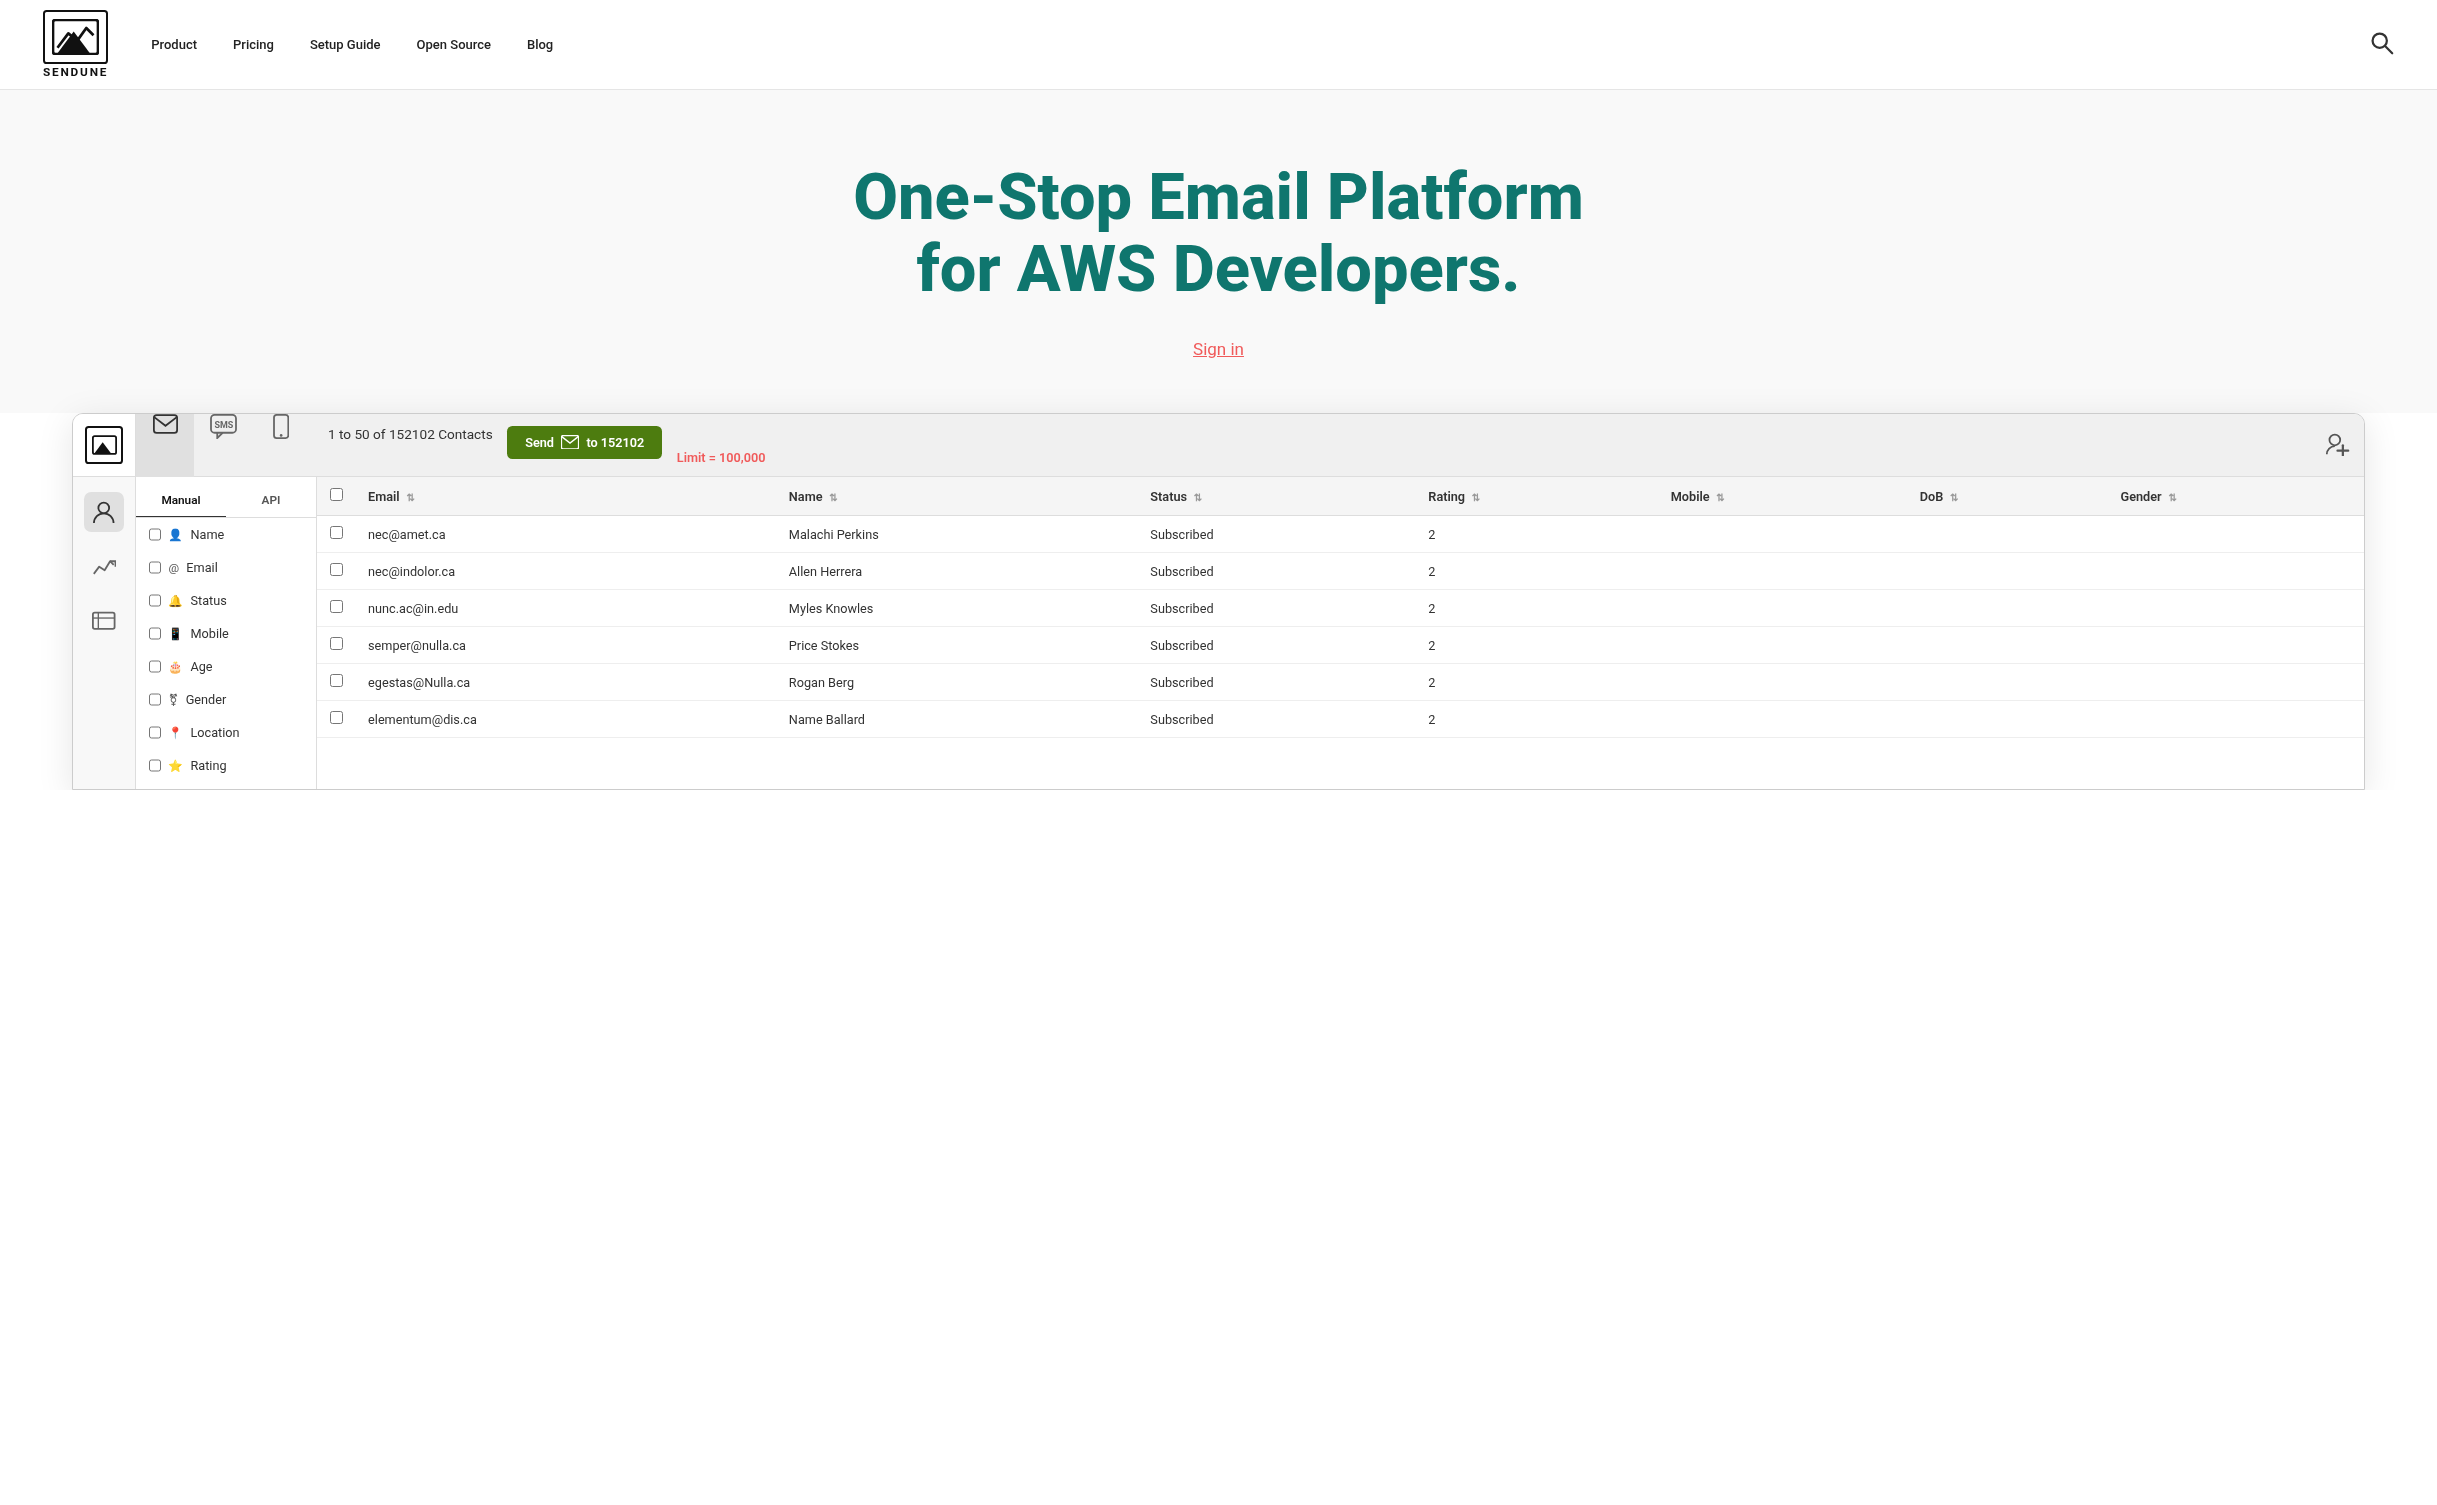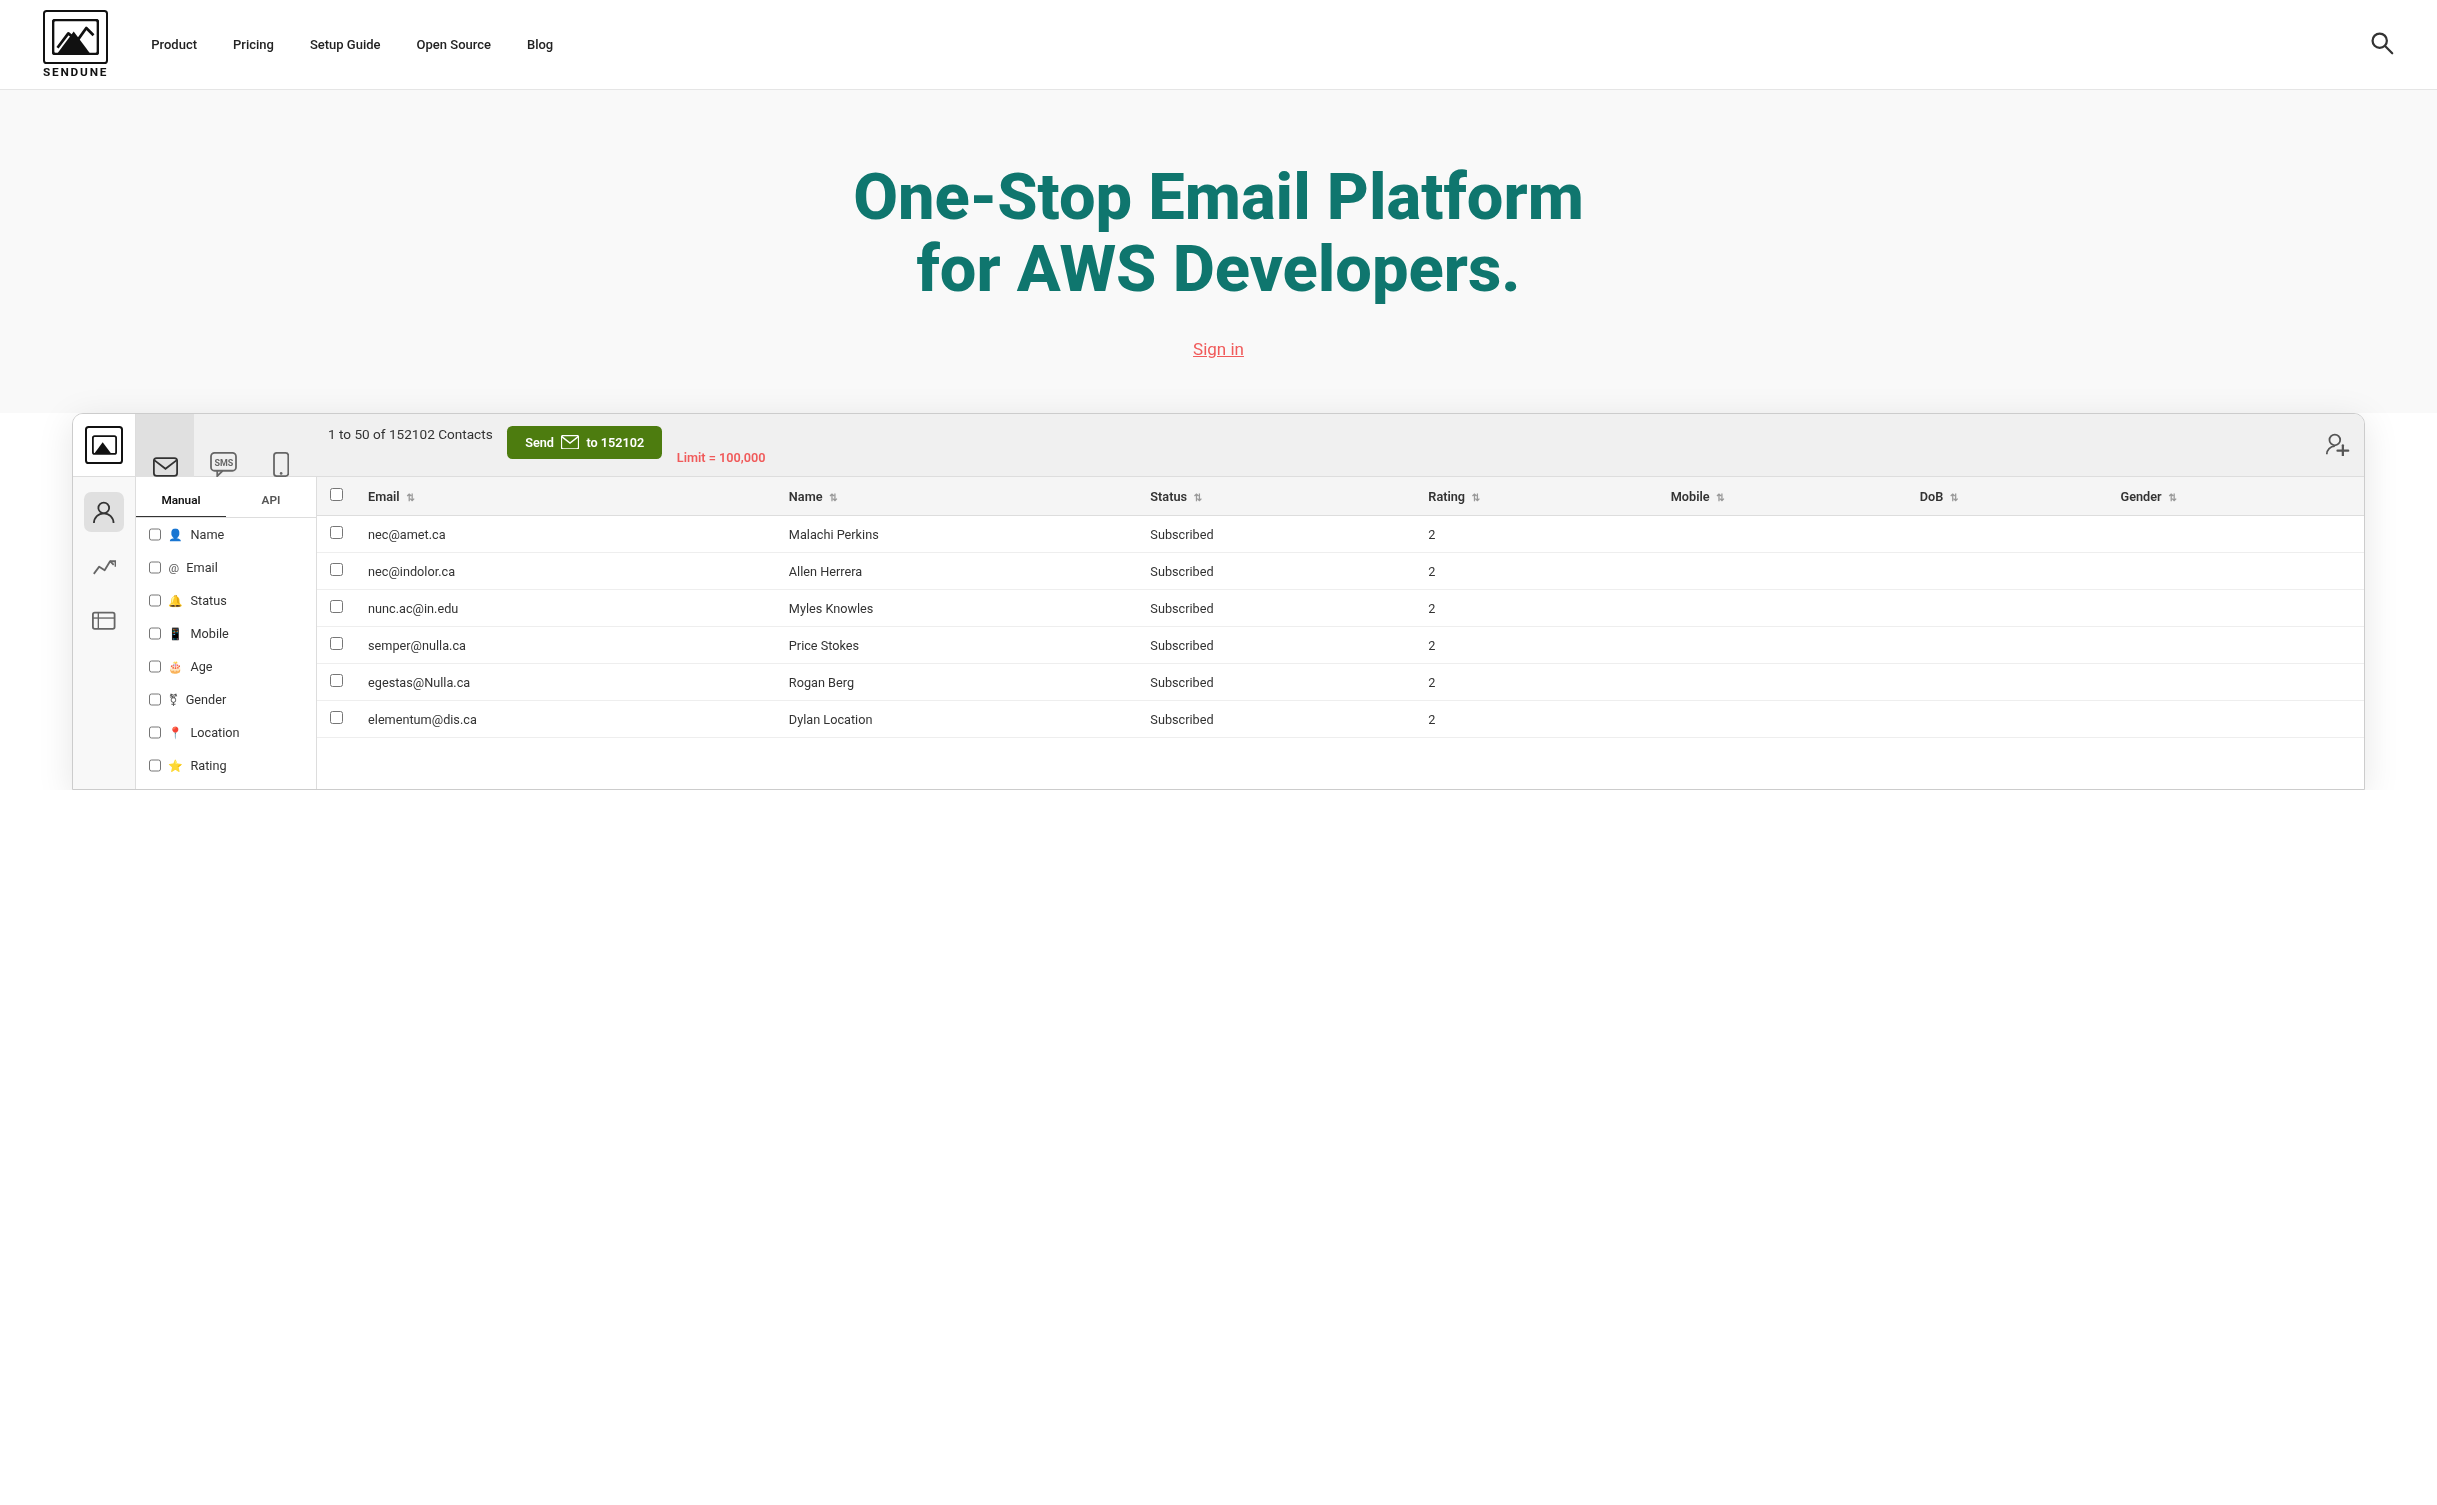--- a/index.html
+++ b/index.html
@@ -54,21 +54,21 @@
       display: flex; align-items: center; justify-content: center;
       border-right: 0.9px solid #ddd;
     }
     .db-logo-inner {
       width: 38px; height: 38px; border: 2.7px solid #111; border-radius: 3.6px;
       display: flex; align-items: center; justify-content: center;
     }
     .db-logo-inner svg { width: 25px; height: 20px; }
     .db-icons { display: flex; align-items: center; gap: 0; }
     .db-icon-btn {
-      width: 58px; height: 63px; display: flex; align-items: flex-end; justify-content: center;
+      width: 58px; height: 63px; display: flex; align-items: flex-start; justify-content: center;
       cursor: pointer; position: relative;
     }
     .db-icon-btn.active { background: #e0e0e0; }
     .db-contacts-info {
       flex: 1; padding: 0 18px; display: flex; align-items: flex-start; gap: 14.5px;
       font-size: 13.6px; color: #333;
     }
     .db-send-btn {
       background: #4d7c0f; color: #fff; padding: 9px 18px; border-radius: 5.4px;
       font-size: 12.7px; font-weight: 600; cursor: pointer; display: flex; align-items: center; gap: 7.2px;
@@ -380,21 +380,21 @@
     <td>2</td>
     <td></td>
     <td></td>
     <td></td>
   </tr>
             <tr>
     <td class="checkbox-col">
       <input type="checkbox" style="">
     </td>
     <td>elementum@dis.ca</td>
-    <td>Dylan Location</td>
+    <td>Name Ballard</td>
     <td class="status-subscribed">Subscribed</td>
     <td>2</td>
     <td></td>
     <td></td>
     <td></td>
   </tr>
           </tbody>
       </table>
     </div>
   </div>

